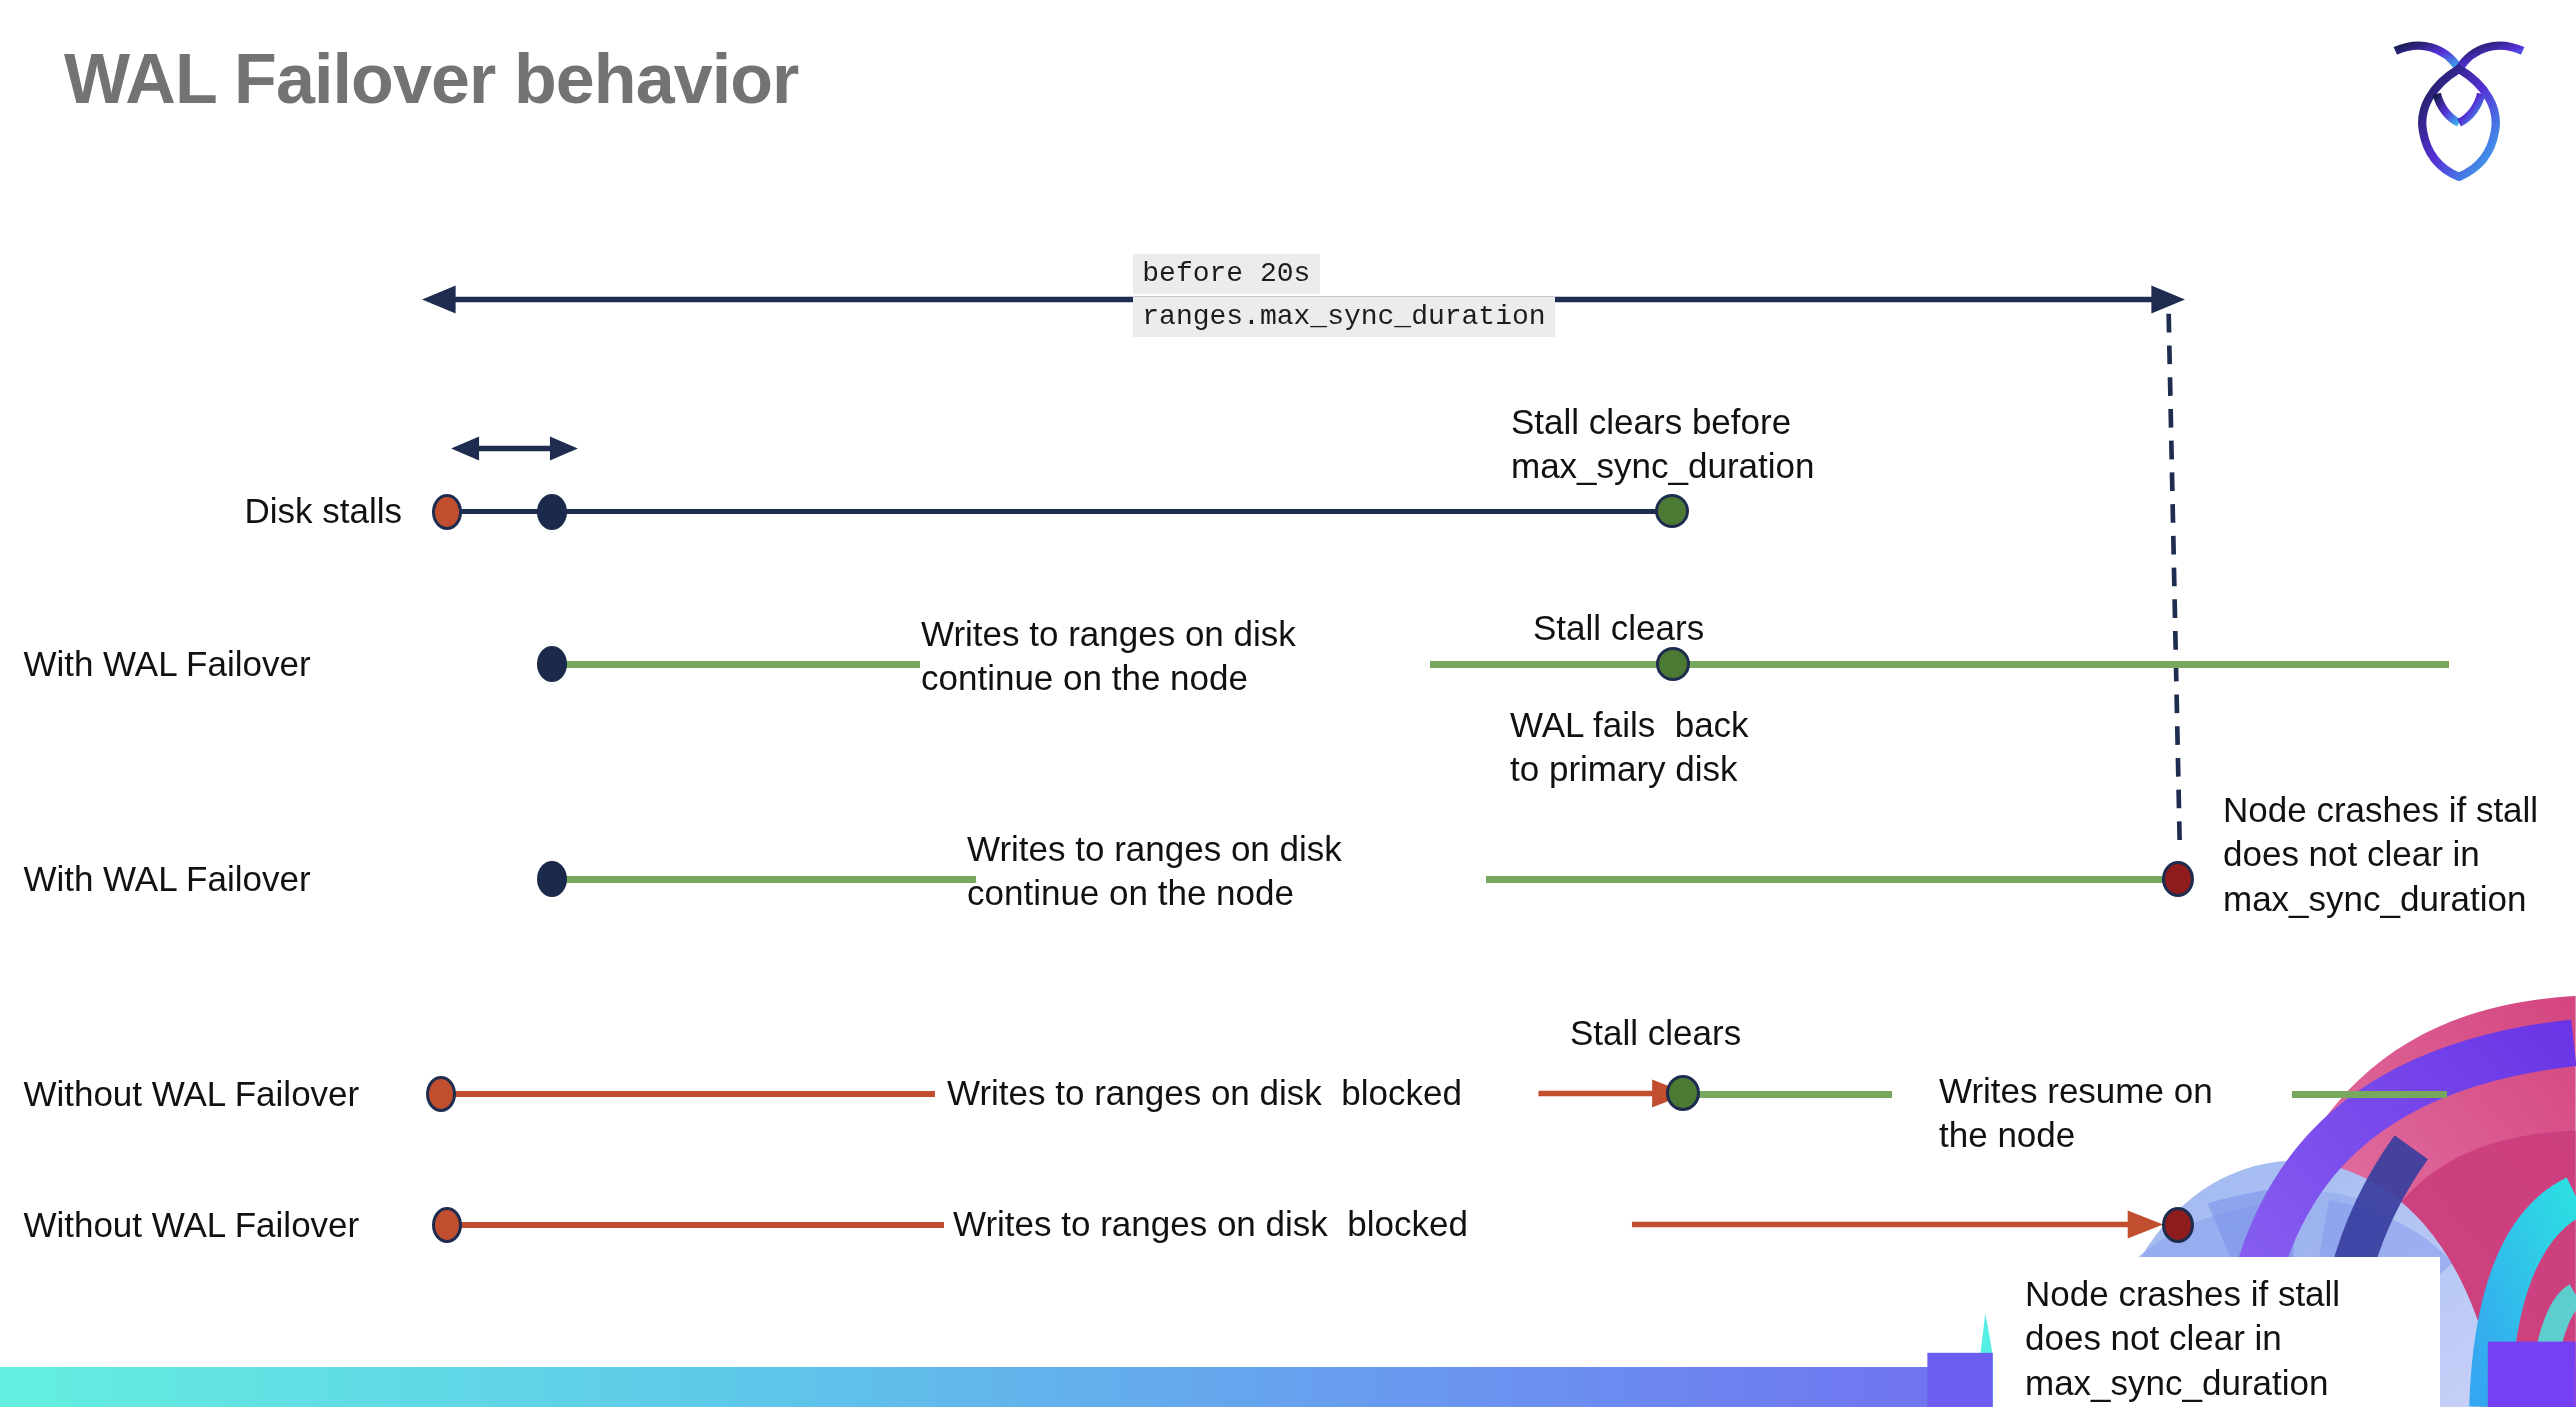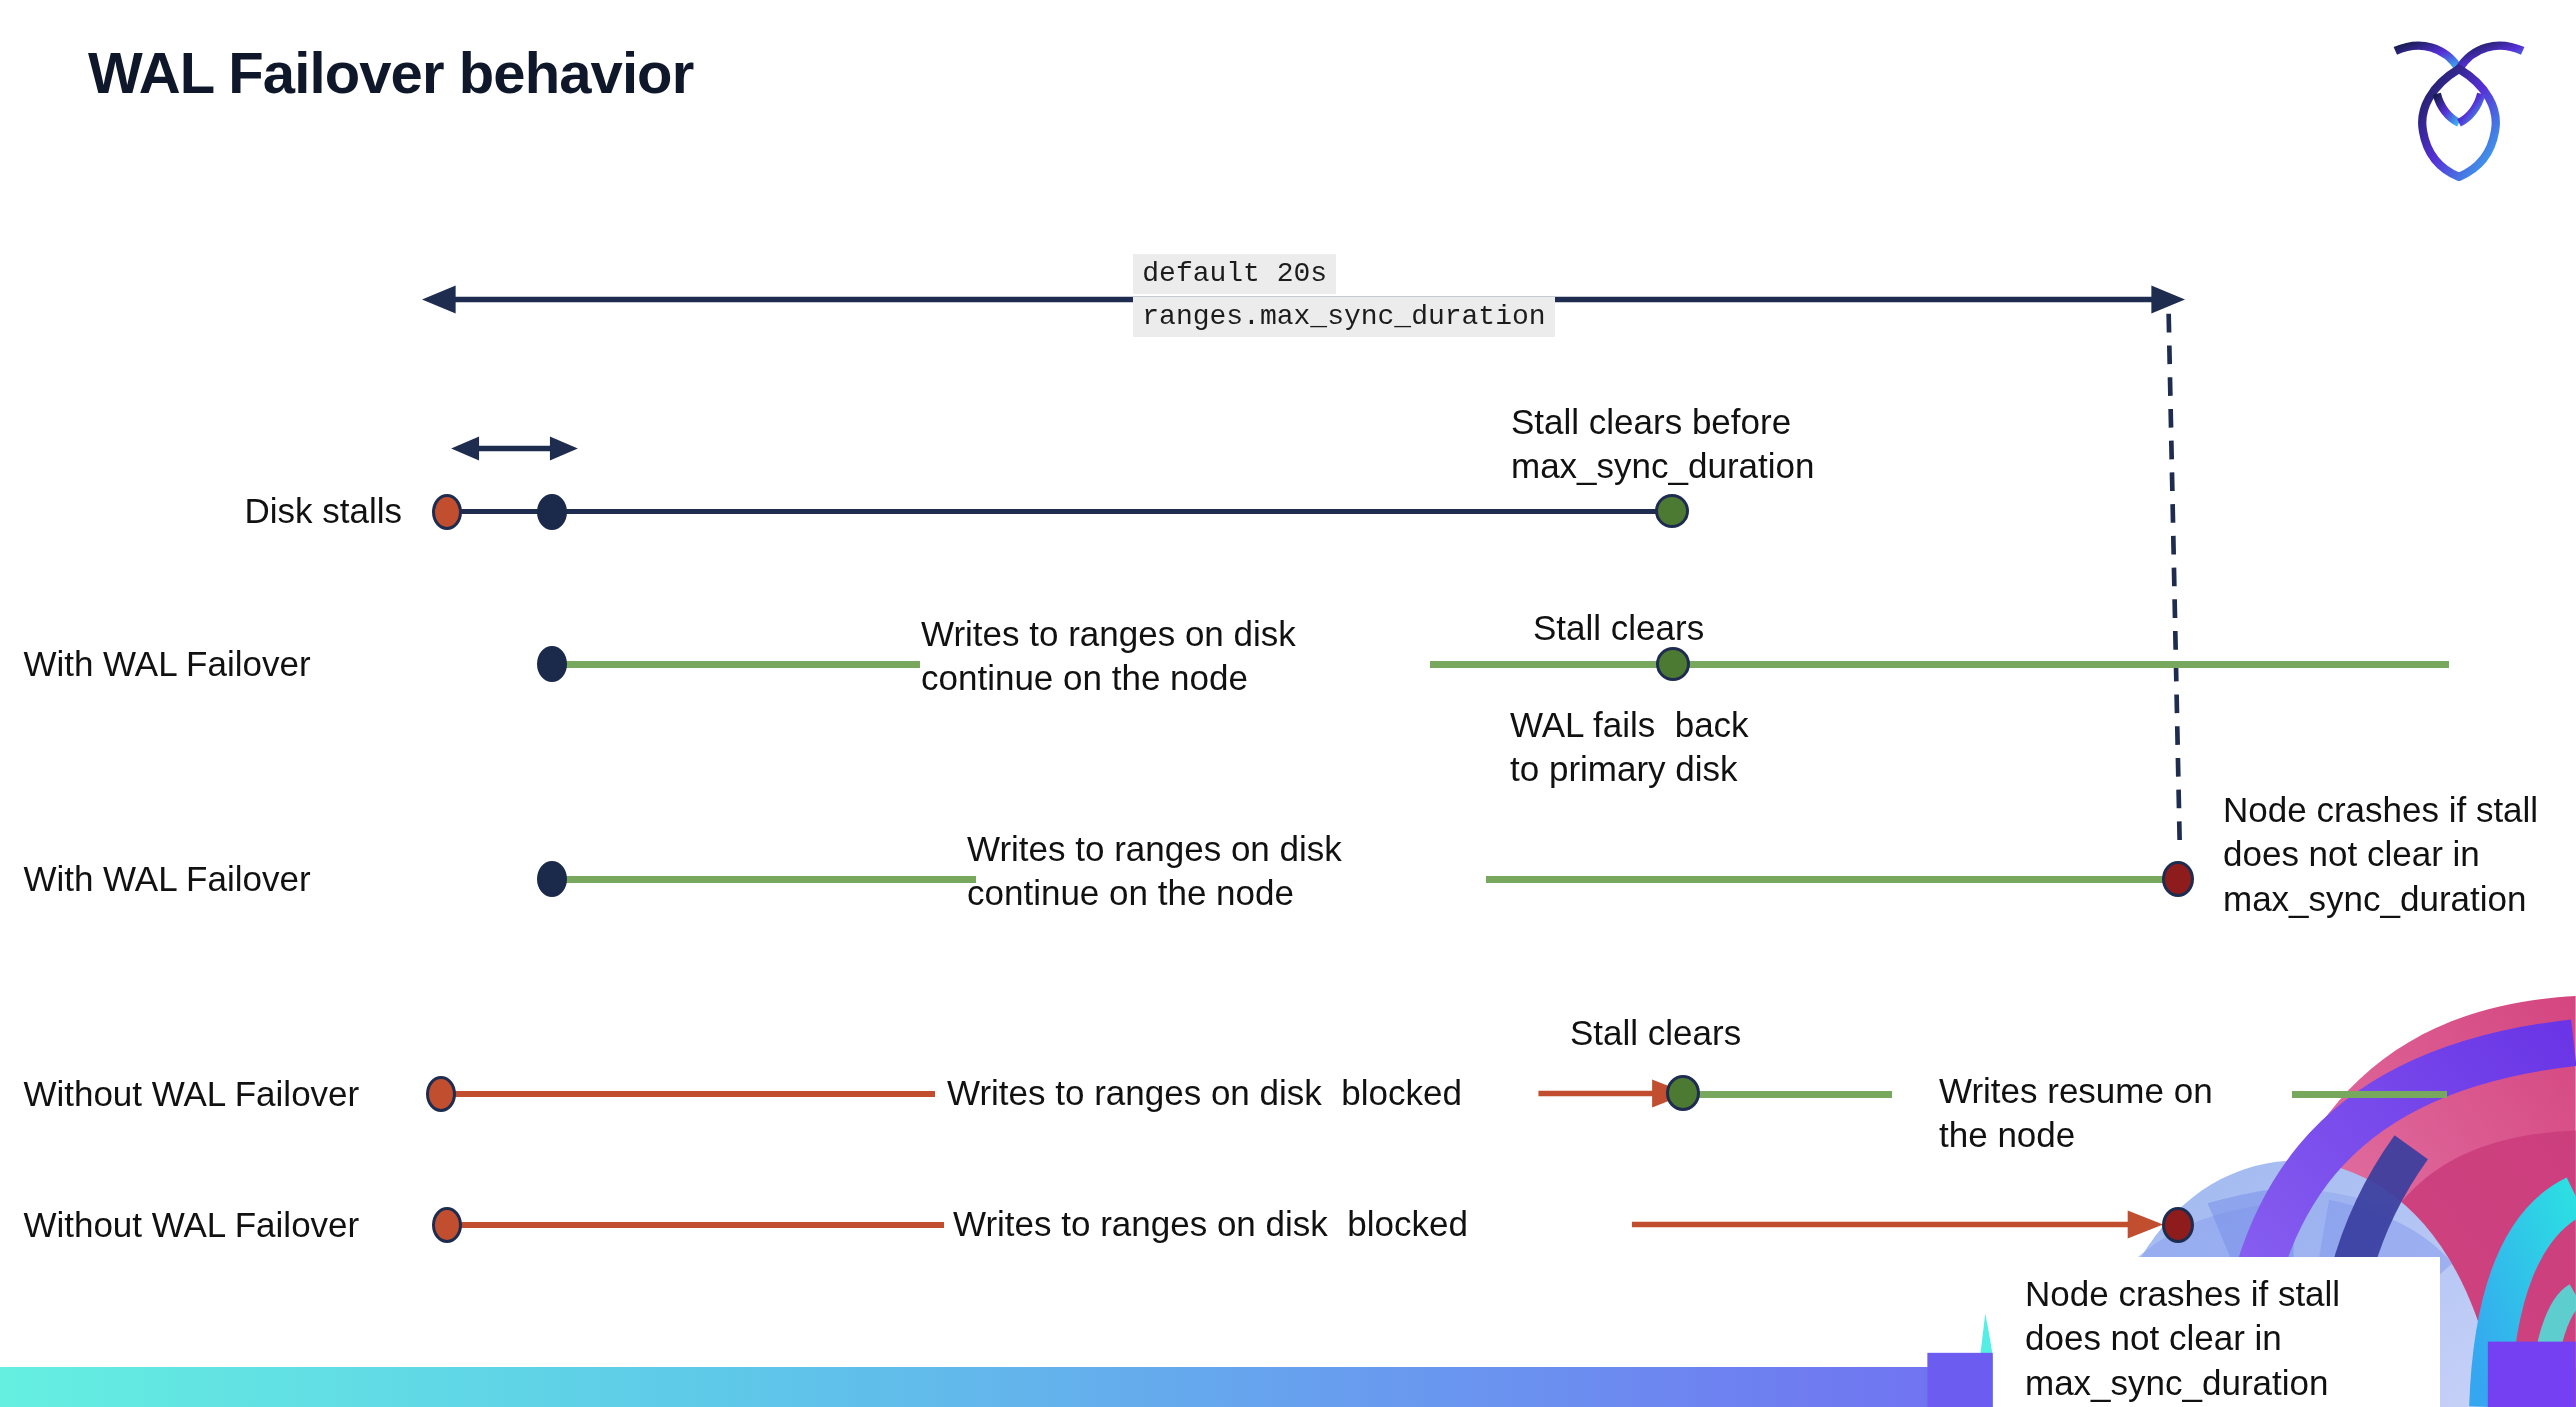--- a/index.html
+++ b/index.html
@@ -2,21 +2,21 @@
 <html style="font-size:15px"><head>
 <meta charset="utf-8">
 <style>
   html,body{margin:0;padding:0;background:#ffffff;}
   #canvas{
     position:relative;width:2576px;height:1408px;overflow:hidden;background:#ffffff;
     font-family:"Liberation Sans","DejaVu Sans",sans-serif;color:#111111;
   }
   .abs{position:absolute;}
   #title{
-    left:64px;top:39px;font-size:58px;font-weight:700;letter-spacing:-0.9px;color:#0f172a;margin-left:24px;
+    left:64px;top:39px;font-size:70px;font-weight:700;letter-spacing:-0.9px;color:#737373;
   }
   .chipgroup{display:flex;flex-direction:column;align-items:flex-start;gap:2.8px;z-index:5;}
   .chip{
     display:inline-block;background:#ececec;color:#1c1c1c;
     font-family:"Liberation Mono","DejaVu Sans Mono",monospace;
     font-size:28px;line-height:1.3;padding:1.9px 9.3px;white-space:pre;
   }
   .rowlabel{font-size:35px;line-height:1.27;color:#111;z-index:3;}
   .note{font-size:35px;line-height:1.27;color:#111;white-space:pre-wrap;z-index:3;}
   .center{text-align:left;}
@@ -104,21 +104,21 @@
     </g>
   </svg>
 
   <svg class="connector" style="left:422px;top:277px;" width="1763" height="45" viewBox="0 0 1886 48">
     <line x1="30" y1="24" x2="1856" y2="24" stroke="#1e2c50" stroke-width="6"></line>
     <polygon points="0,24 36,9 36,39" fill="#1e2c50"></polygon>
     <polygon points="1886,24 1850,9 1850,39" fill="#1e2c50"></polygon>
   </svg>
 
   <div class="abs chipgroup" style="left:1133px;top:254px;">
-    <span class="chip">default 20s</span>
+    <span class="chip">before 20s</span>
     <span class="chip">ranges.max_sync_duration</span>
   </div>
 
 
   <svg class="connector" style="left:451px;top:428px;" width="127" height="41" viewBox="0 0 136 44">
     <line x1="26" y1="22" x2="110" y2="22" stroke="#1e2c50" stroke-width="6"></line>
     <polygon points="0,22 30,9 30,35" fill="#1e2c50"></polygon>
     <polygon points="136,22 106,9 106,35" fill="#1e2c50"></polygon>
   </svg>
 

